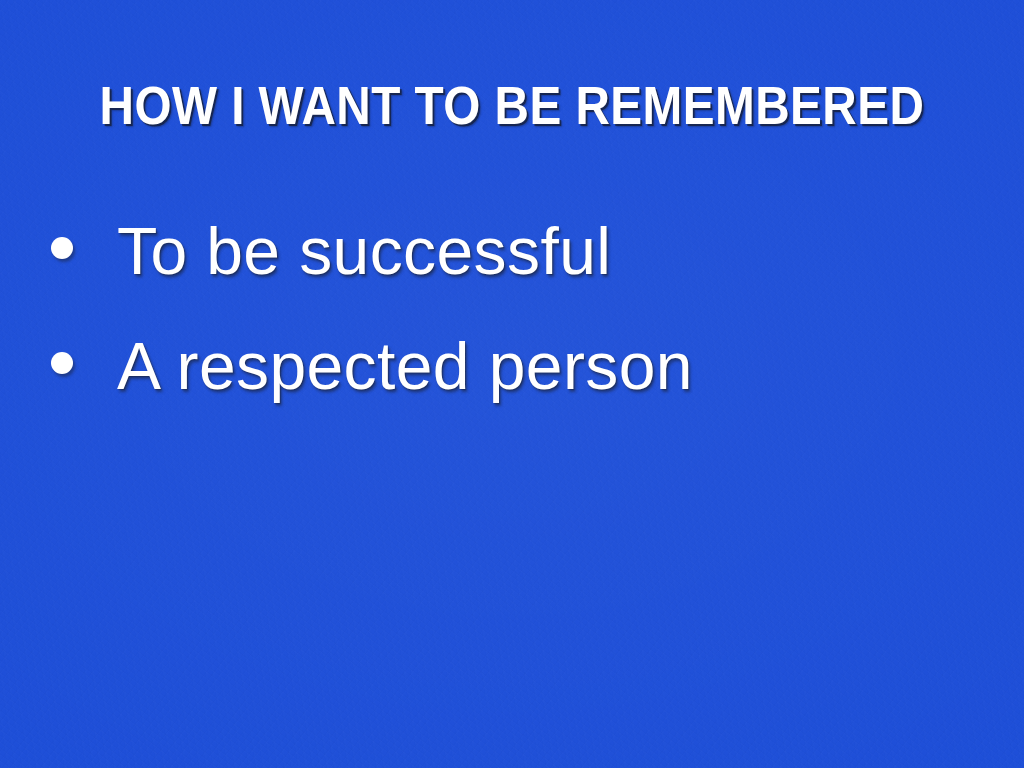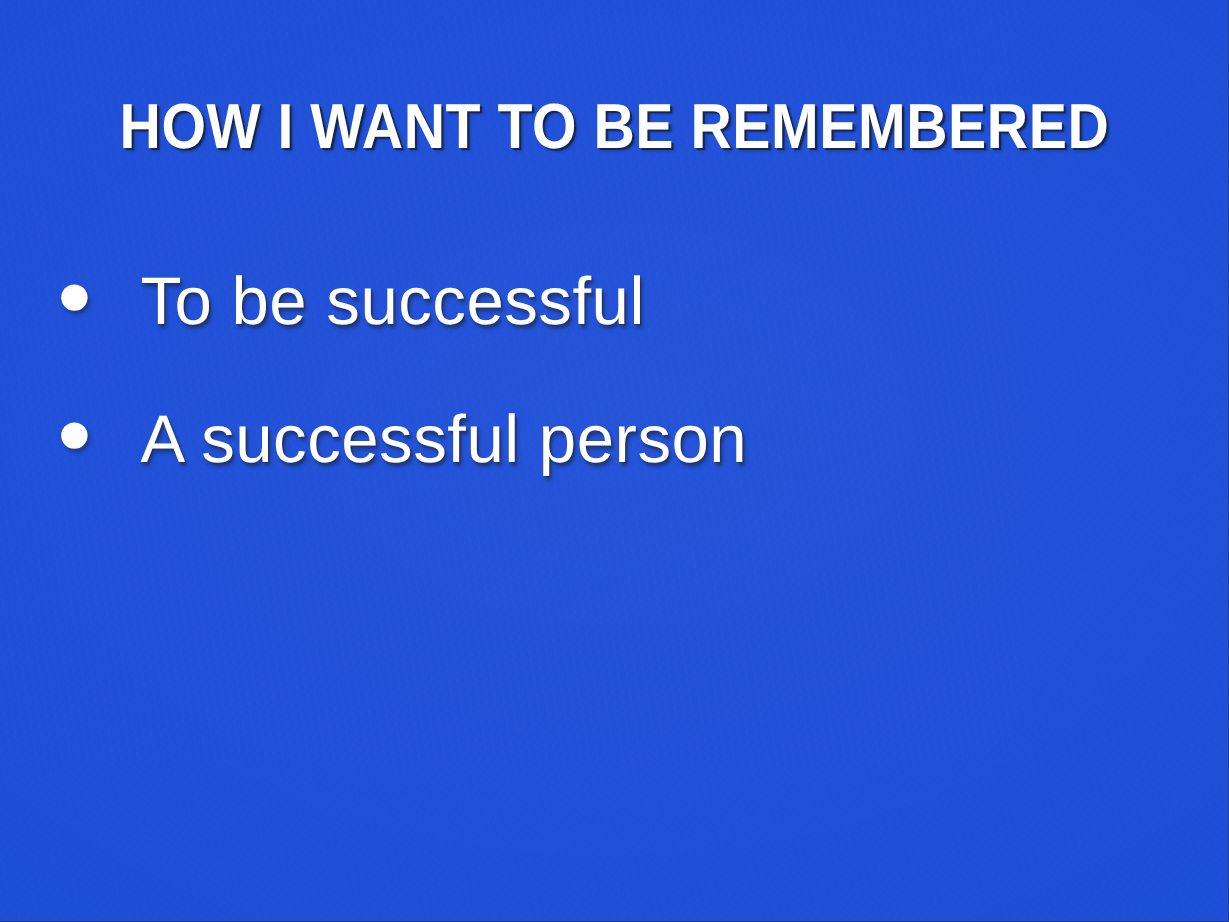--- a/index.html
+++ b/index.html
@@ -81,21 +81,21 @@
   }
 
   .bullet-item {
     position: relative;
     display: block;
     height: 115px;
     padding-left: 81px;
     color: #ffffff;
     font-family: "Liberation Sans", sans-serif;
     font-weight: 400;
-    font-size: 56px;
+    font-size: 66px;
     line-height: 92px;
     letter-spacing: 0.4px;
     white-space: nowrap;
     text-shadow:
        2px 3px 3px rgba(25,25,25,0.45),
        1px 1px 1px rgba(30,30,30,0.35);
   }
 
   .bullet-dot {
     position: absolute;
@@ -127,19 +127,19 @@
 
     <ul class="bullet-list">
 
       <li class="bullet-item">
         <span class="bullet-dot"></span>
         <span class="bullet-text">To be successful</span>
       </li>
 
       <li class="bullet-item">
         <span class="bullet-dot"></span>
-        <span class="bullet-text">A successful person</span>
+        <span class="bullet-text">A respected person</span>
       </li>
 
     </ul>
 
   </div>
 </div>
 
 </body></html>

